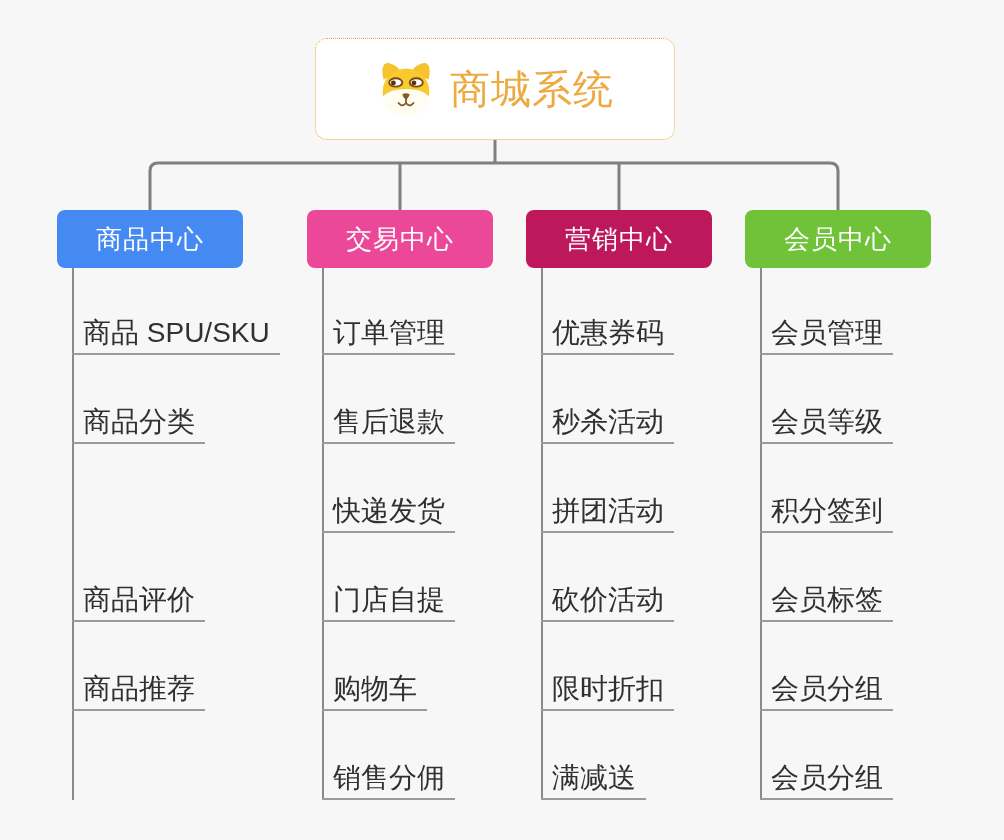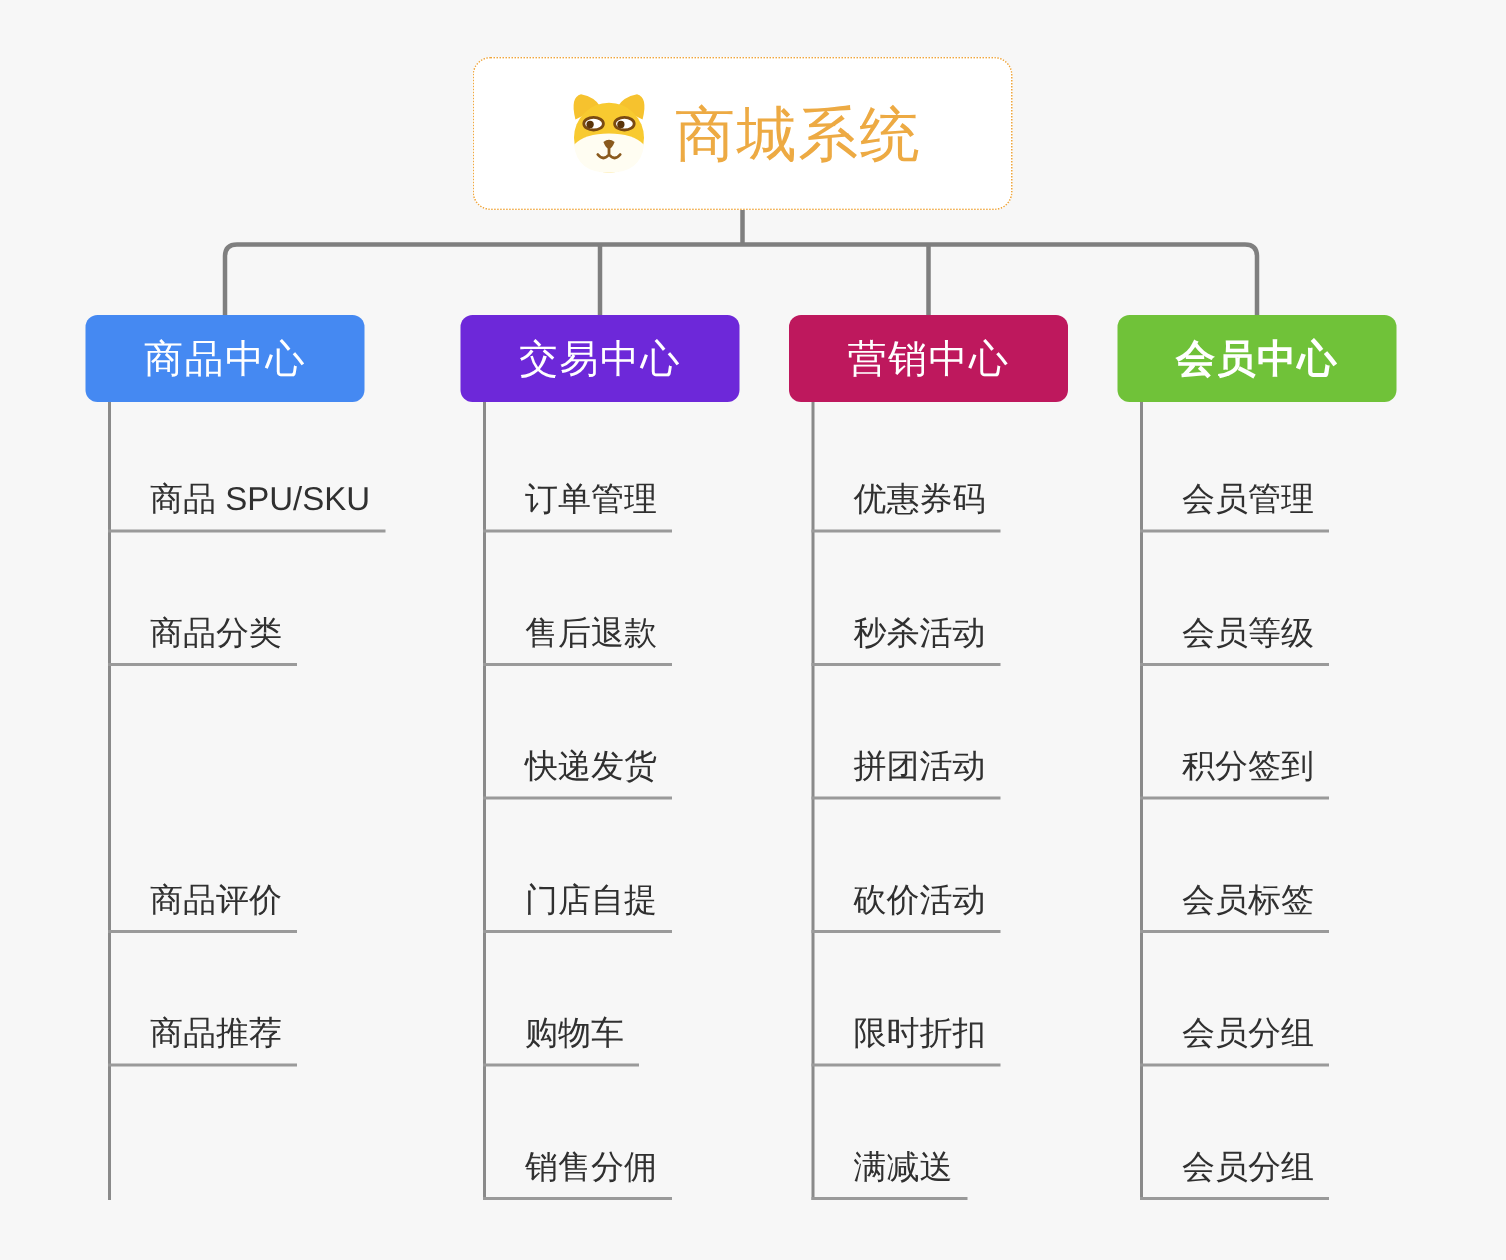--- a/index.html
+++ b/index.html
@@ -42,40 +42,40 @@
     border-radius:8px;
     color:#ffffff;
     font-size:26px;
     display:flex;align-items:center;justify-content:center;
     letter-spacing:1px;
     cursor:pointer;
   }
   .branch.b0{left:57px;}
   .branch.b1{left:307px;}
   .branch.b2{left:526px;}
-  .branch.b3{left:745px;font-weight:bold;}
+  .branch.b3{left:745px;}
   
   .col{
     position:absolute;top:268px;width:240px;height:545px;
   }
   .col.c0{left:72px;}
   .col.c1{left:322px;}
   .col.c2{left:541px;text-align:right;}
   .col.c3{left:760px;}
   .vline{
     position:absolute;left:0;top:0;width:2px;height:532px;
     background:#8a8a8a;
   }
   .leaf{
     position:absolute;left:0;
     box-sizing:border-box;
     height:40px;
     line-height:36px;
-    padding:0 10px 0 28px;
-    font-size:22px;
+    padding:0 10px 0 11px;
+    font-size:28px;
     color:#303030;
     border-bottom:2px solid #9a9a9a;
     white-space:nowrap;
     cursor:pointer;
   }
   .leaf.l0{top:47px;}
   .leaf.l1{top:136px;}
   .leaf.l2{top:225px;}
   .leaf.l3{top:314px;}
   .leaf.l4{top:403px;}
@@ -114,21 +114,21 @@
       <circle cx="40.5" cy="23.5" r="2.6" fill="#5b3409"></circle>
 
       <path d="M28,36 Q32,33 36,36 Q34,41 32,41 Q30,41 28,36 Z" fill="#8a5a1e"></path>
 
       <path d="M32,41 L32,45 M24,45 Q28,50 32,45 Q36,50 40,45" stroke="#8a5a1e" stroke-width="2" fill="none" stroke-linecap="round"></path>
     </svg>
     <span class="root-title">商城系统</span>
   </div>
 
   <div class="branch b0" style="background: rgb(69, 137, 242);">商品中心</div>
-  <div class="branch b1" style="background: #6d28d9;">交易中心</div>
+  <div class="branch b1" style="background: #ec4899;">交易中心</div>
   <div class="branch b2" style="background: #be185d;">营销中心</div>
   <div class="branch b3" style="background: rgb(112, 194, 57);">会员中心</div>
 
   <div class="col c0">
     <div class="vline"></div>
     <div class="leaf l0">商品 SPU/SKU</div>
     <div class="leaf l1">商品分类</div>
     <div class="leaf l3">商品评价</div>
     <div class="leaf l4">商品推荐</div>
   </div>

